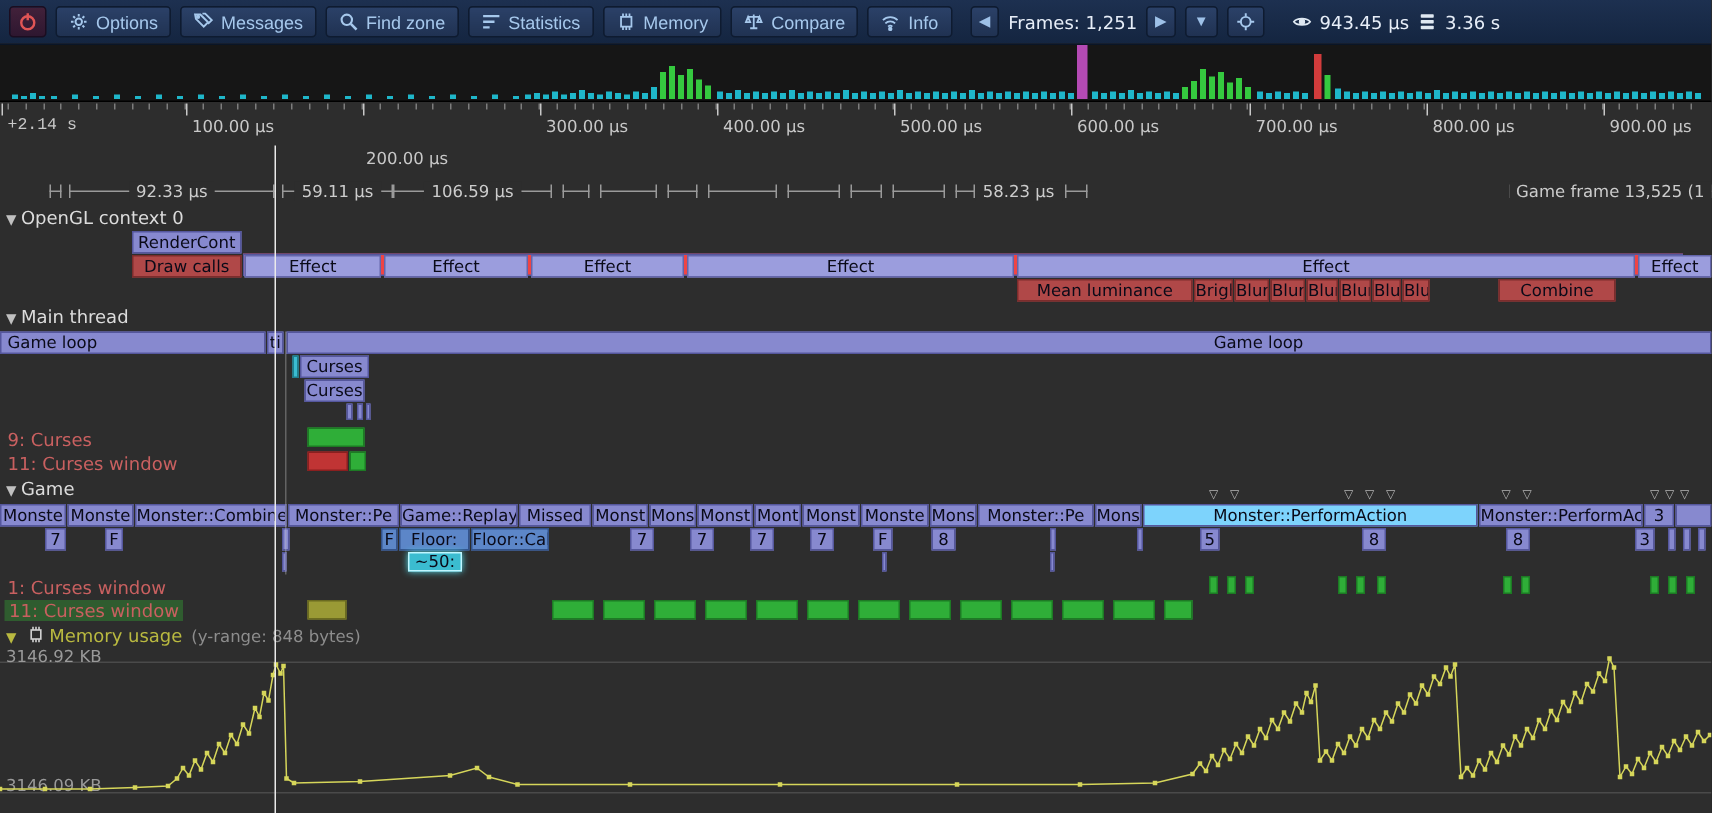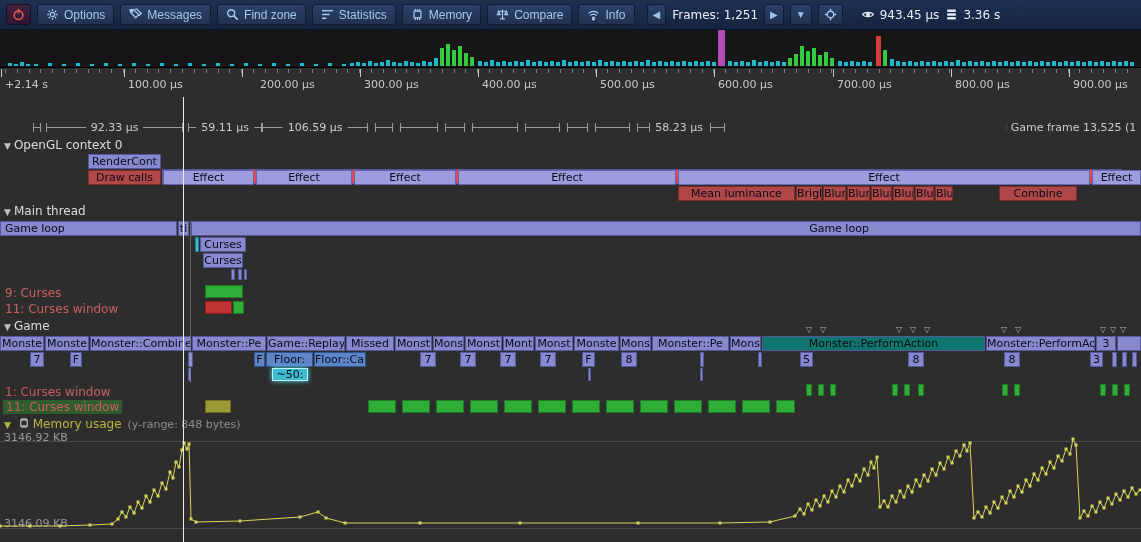--- a/index.html
+++ b/index.html
@@ -413,25 +413,25 @@
       <div class="tick-minor" style="left: 1032.12px;"></div>
       <div class="tick-minor" style="left: 1043.93px;"></div>
       <div class="tick-minor" style="left: 1055.73px;"></div>
       <div class="tick-minor" style="left: 1067.54px;"></div>
       <div class="tick-minor" style="left: 1079.35px;"></div>
       <div class="tick-minor" style="left: 1091.15px;"></div>
       <div class="tick-minor" style="left: 1102.96px;"></div>
       <div class="tick-minor" style="left: 1114.76px;"></div>
       <div class="tick-minor" style="left: 1126.57px;"></div>
       <div class="tick-major" style="left: 1px;"></div>
-      <div class="ruler-label" style="left: 5px;">+2.14 s</div>
+      <div class="ruler-label" style="left: 5px; font-family: Liberation Mono, monospace;">+2.14 s</div>
       <div class="tick-major" style="left: 124px;"></div>
       <div class="ruler-label" style="left: 128px;">100.00 μs</div>
       <div class="tick-major" style="left: 242px;"></div>
-      <div class="ruler-label" style="left: 260px;">200.00 μs</div>
+      <div class="ruler-label" style="left: 244px; margin-top: 21px;">200.00 μs</div>
       <div class="tick-major" style="left: 360px;"></div>
       <div class="ruler-label" style="left: 364px;">300.00 μs</div>
       <div class="tick-major" style="left: 478px;"></div>
       <div class="ruler-label" style="left: 482px;">400.00 μs</div>
       <div class="tick-major" style="left: 596px;"></div>
       <div class="ruler-label" style="left: 600px;">500.00 μs</div>
       <div class="tick-major" style="left: 714px;"></div>
       <div class="ruler-label" style="left: 718px;">600.00 μs</div>
       <div class="tick-major" style="left: 833px;"></div>
       <div class="ruler-label" style="left: 837px;">700.00 μs</div>
@@ -582,21 +582,21 @@
       <div class="zone" style="left: 346px; top: 336px; width: 48px; height: 15px; background: rgb(135, 137, 207); border-color: rgb(85, 87, 157); line-height: 13px;">Missed</div>
       <div class="zone" style="left: 395px; top: 336px; width: 37px; height: 15px; background: rgb(135, 137, 207); border-color: rgb(85, 87, 157); line-height: 13px;">Monst</div>
       <div class="zone" style="left: 433px; top: 336px; width: 31px; height: 15px; background: rgb(135, 137, 207); border-color: rgb(85, 87, 157); line-height: 13px;">Mons</div>
       <div class="zone" style="left: 465px; top: 336px; width: 37px; height: 15px; background: rgb(135, 137, 207); border-color: rgb(85, 87, 157); line-height: 13px;">Monst</div>
       <div class="zone" style="left: 503px; top: 336px; width: 31px; height: 15px; background: rgb(135, 137, 207); border-color: rgb(85, 87, 157); line-height: 13px;">Mont</div>
       <div class="zone" style="left: 535px; top: 336px; width: 38px; height: 15px; background: rgb(135, 137, 207); border-color: rgb(85, 87, 157); line-height: 13px;">Monst</div>
       <div class="zone" style="left: 574px; top: 336px; width: 45px; height: 15px; background: rgb(135, 137, 207); border-color: rgb(85, 87, 157); line-height: 13px;">Monste</div>
       <div class="zone" style="left: 620px; top: 336px; width: 31px; height: 15px; background: rgb(135, 137, 207); border-color: rgb(85, 87, 157); line-height: 13px;">Mons</div>
       <div class="zone" style="left: 652px; top: 336px; width: 77px; height: 15px; background: rgb(135, 137, 207); border-color: rgb(85, 87, 157); line-height: 13px;">Monster::Pe</div>
       <div class="zone" style="left: 730px; top: 336px; width: 31px; height: 15px; background: rgb(135, 137, 207); border-color: rgb(85, 87, 157); line-height: 13px;">Mons</div>
-      <div class="zone" style="left: 762px; top: 336px; width: 223px; height: 15px; background: #0f766e; border-color: rgb(85, 87, 157); line-height: 13px;">Monster::PerformAction</div>
+      <div class="zone" style="left: 762px; top: 336px; width: 223px; height: 15px; background: #7dd3fc; border-color: rgb(85, 87, 157); line-height: 13px;">Monster::PerformAction</div>
       <div class="zone" style="left: 986px; top: 336px; width: 109px; height: 15px; background: rgb(135, 137, 207); border-color: rgb(85, 87, 157); line-height: 13px;">Monster::PerformActi</div>
       <div class="zone" style="left: 1096px; top: 336px; width: 20px; height: 15px; background: rgb(135, 137, 207); border-color: rgb(85, 87, 157); line-height: 13px;">3</div>
       <div class="zone" style="left: 1117px; top: 336px; width: 24px; height: 15px; background: rgb(135, 137, 207); border-color: rgb(85, 87, 157); line-height: 13px;"></div>
       <div class="zone" style="left: 30px; top: 352px; width: 14px; height: 15px; background: rgb(135, 137, 207); border-color: rgb(85, 87, 157); line-height: 13px;">7</div>
       <div class="zone" style="left: 70px; top: 352px; width: 12px; height: 15px; background: rgb(135, 137, 207); border-color: rgb(85, 87, 157); line-height: 13px;">F</div>
       <div class="zone" style="left: 188px; top: 352px; width: 5px; height: 15px; background: rgb(135, 137, 207); border-color: rgb(85, 87, 157); line-height: 13px;"></div>
       <div class="zone" style="left: 254px; top: 352px; width: 11px; height: 15px; background: rgb(92, 134, 200); border-color: rgb(51, 83, 140); line-height: 13px;">F</div>
       <div class="zone" style="left: 266px; top: 352px; width: 47px; height: 15px; background: rgb(92, 134, 200); border-color: rgb(51, 83, 140); line-height: 13px;">Floor:</div>
       <div class="zone" style="left: 314px; top: 352px; width: 52px; height: 15px; background: rgb(92, 134, 200); border-color: rgb(51, 83, 140); line-height: 13px;">Floor::Calc</div>
       <div class="zone" style="left: 420px; top: 352px; width: 16px; height: 15px; background: rgb(135, 137, 207); border-color: rgb(85, 87, 157); line-height: 13px;">7</div>

